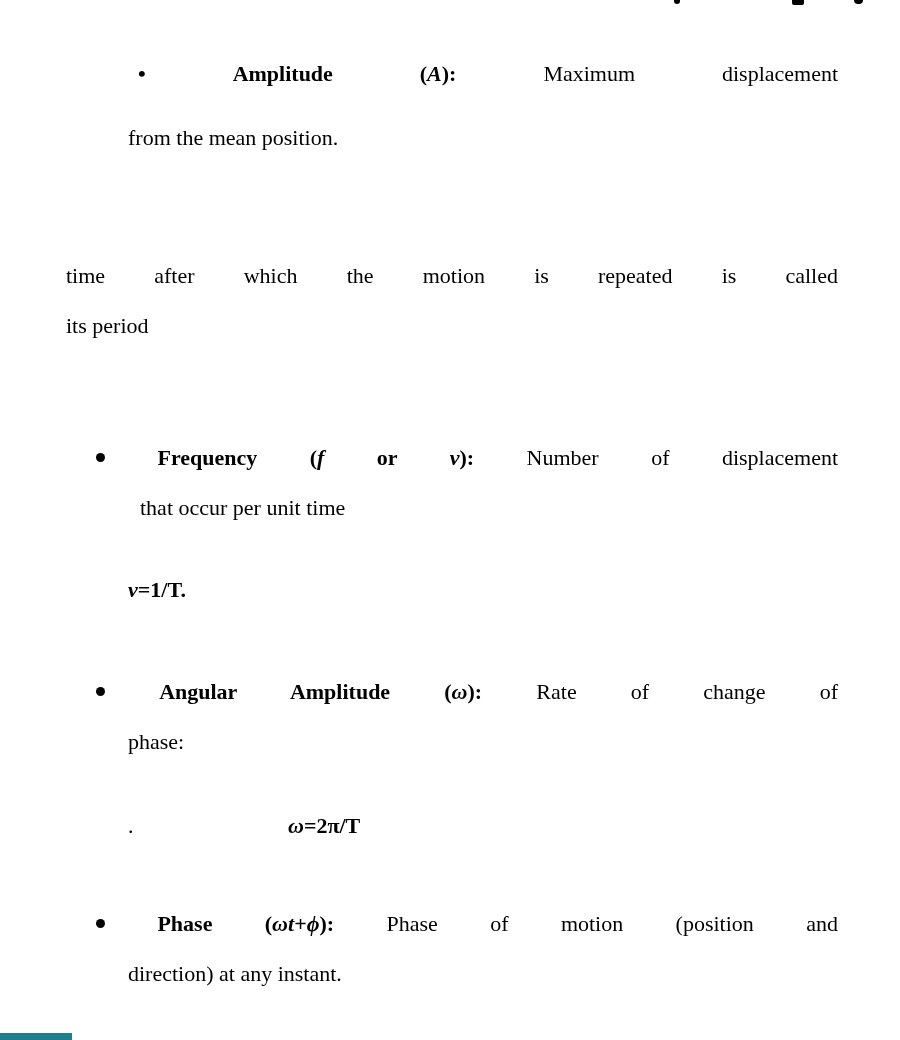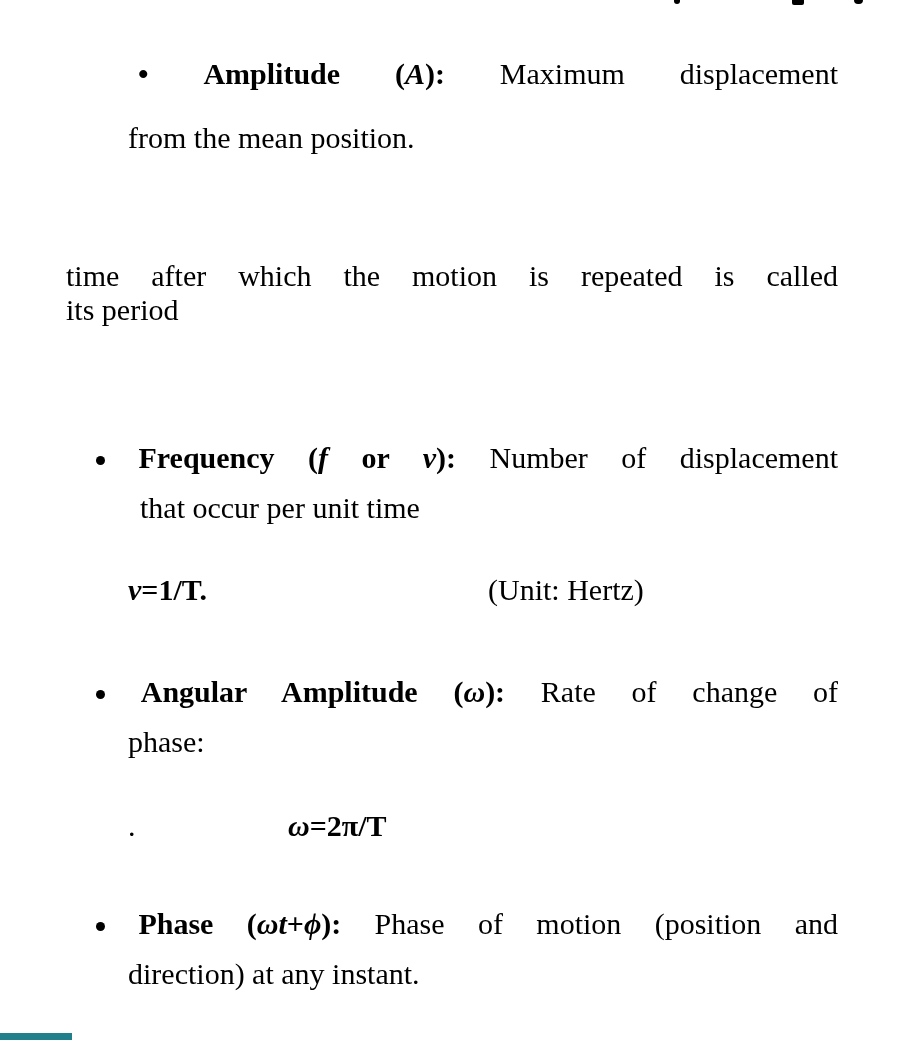--- a/index.html
+++ b/index.html
@@ -2,21 +2,21 @@
 <html><head>
 <meta charset="utf-8">
 <style>
   html,body{margin:0;padding:0;}
   body{
     width:900px;height:1040px;
     background:#ffffff;color:#000000;
     position:relative;overflow:hidden;
     font-family:"Liberation Serif","DejaVu Serif",serif;
   }
-  .line{position:absolute;font-size:30px;line-height:44px;}
+  .line{position:absolute;font-size:22px;line-height:44px;}
   .just{text-align:justify;text-align-last:justify;}
   .b{font-weight:bold;}
   .bi{font-weight:bold;font-style:italic;}
   .sdot{display:inline-block;width:9px;height:9px;background:#000;border-radius:50%;vertical-align:3px;}
   .frag{position:absolute;background:#000;}
   .frag1{left:674px;top:0;width:6px;height:4px;border-radius:0 0 3px 3px;}
   .frag2{left:792px;top:0;width:12px;height:5px;border-radius:0 0 2px 2px;}
   .frag3{left:854px;top:0;width:9px;height:4px;border-radius:0 0 4px 4px;}
   .accent-bar{position:absolute;left:0;bottom:0;width:72px;height:7px;background:#1f808b;}
 </style>
@@ -26,27 +26,26 @@
 <div style="position:absolute;inset:0;">
 
   <div class="frag frag1"></div>
   <div class="frag frag2"></div>
   <div class="frag frag3"></div>
 
   <div class="line just" style="left:138px;top:52px;width:700px;"><span class="b">•</span> <span class="b">Amplitude (</span><span class="bi">A</span><span class="b">):</span> <span>Maximum displacement</span></div>
   <div class="line" style="left:128px;top:116px;">from the mean position.</div>
 
   <div class="line just" style="left:66px;top:254px;width:772px;font-family:Liberation Serif, serif;">time after which the motion is repeated is called</div>
-  <div class="line" style="left:66px;top:288px;">its period</div>
+  <div class="line" style="left:66px;top:304px;">its period</div>
 
   <div class="line just" style="left:96px;top:436px;width:742px;"><span class="sdot"></span> <span class="b">Frequency (</span><span class="bi">f</span><span class="b"> or </span><span class="bi">ν</span><span class="b">):</span> <span>Number of displacement</span></div>
   <div class="line" style="left:112px;top:486px;margin-left:28px;">that occur per unit time</div>
 
   <div class="line" style="left:128px;top:568px;"><span class="bi">ν</span><span class="b">=1/T.</span></div>
-  <div class="line" style="left:488px;top:568px;">(Unit: Hertz)</div>
 
   <div class="line just" style="left:96px;top:670px;width:742px;"><span class="sdot"></span> <span class="b">Angular Amplitude (</span><span class="bi">ω</span><span class="b">):</span> <span>Rate of change of</span></div>
   <div class="line" style="left:128px;top:720px;">phase:</div>
 
   <div class="line" style="left:128px;top:804px;">.</div>
   <div class="line" style="left:288px;top:804px;"><span class="bi">ω</span><span class="b">=2π/T</span></div>
 
   <div class="line just" style="left:96px;top:902px;width:742px;"><span class="sdot"></span> <span class="b">Phase (</span><span class="bi">ωt</span><span class="b">+</span><span class="bi">ϕ</span><span class="b">):</span> <span>Phase of motion (position and</span></div>
   <div class="line" style="left:128px;top:952px;">direction) at any instant.</div>
 

